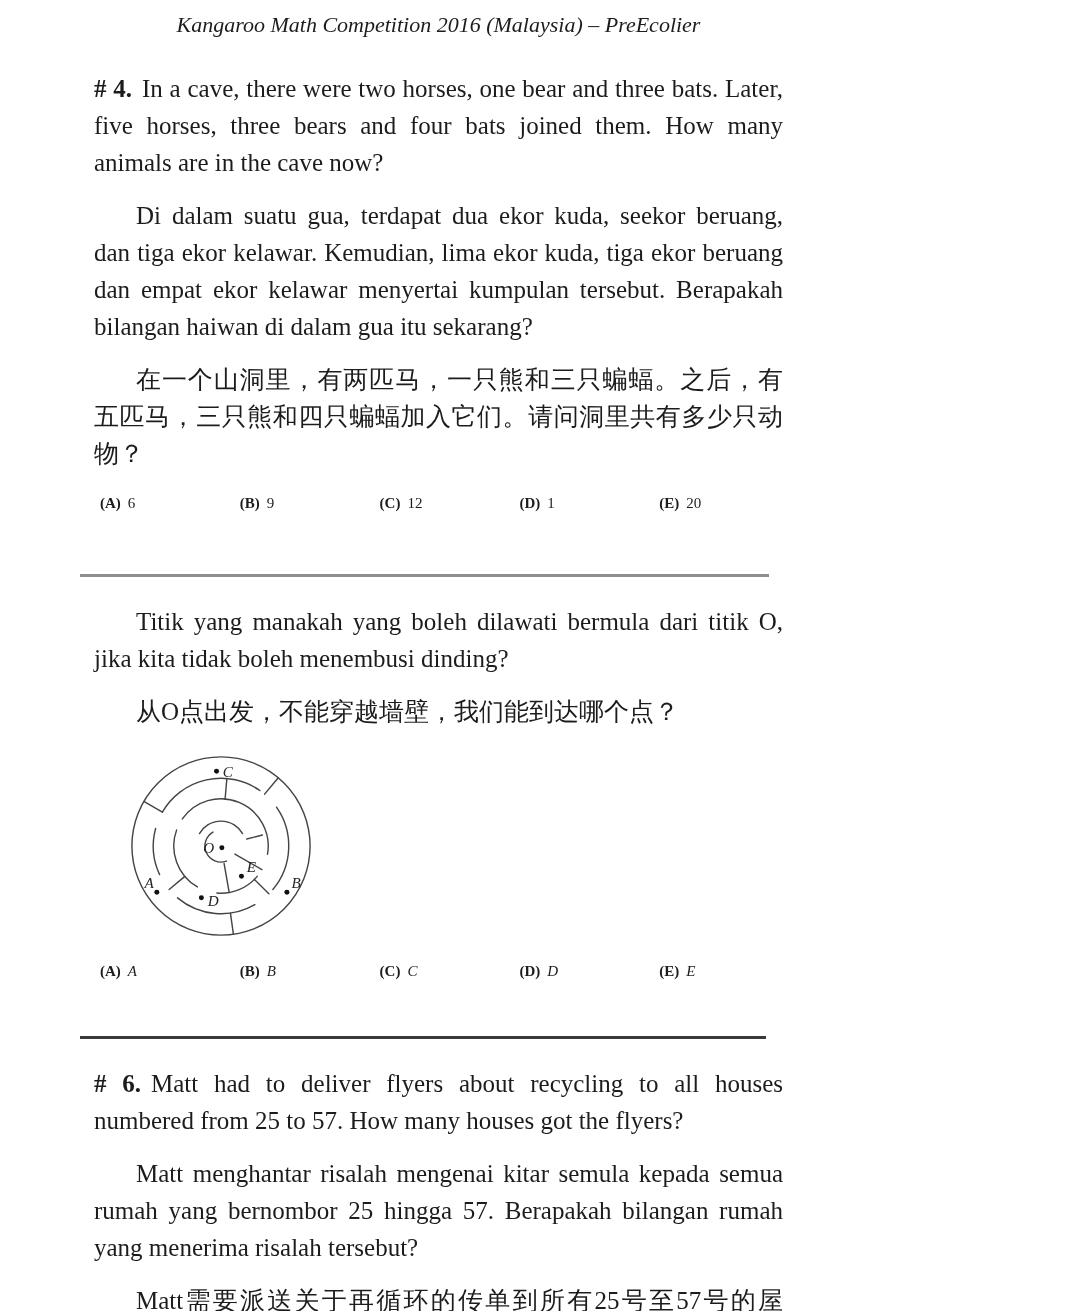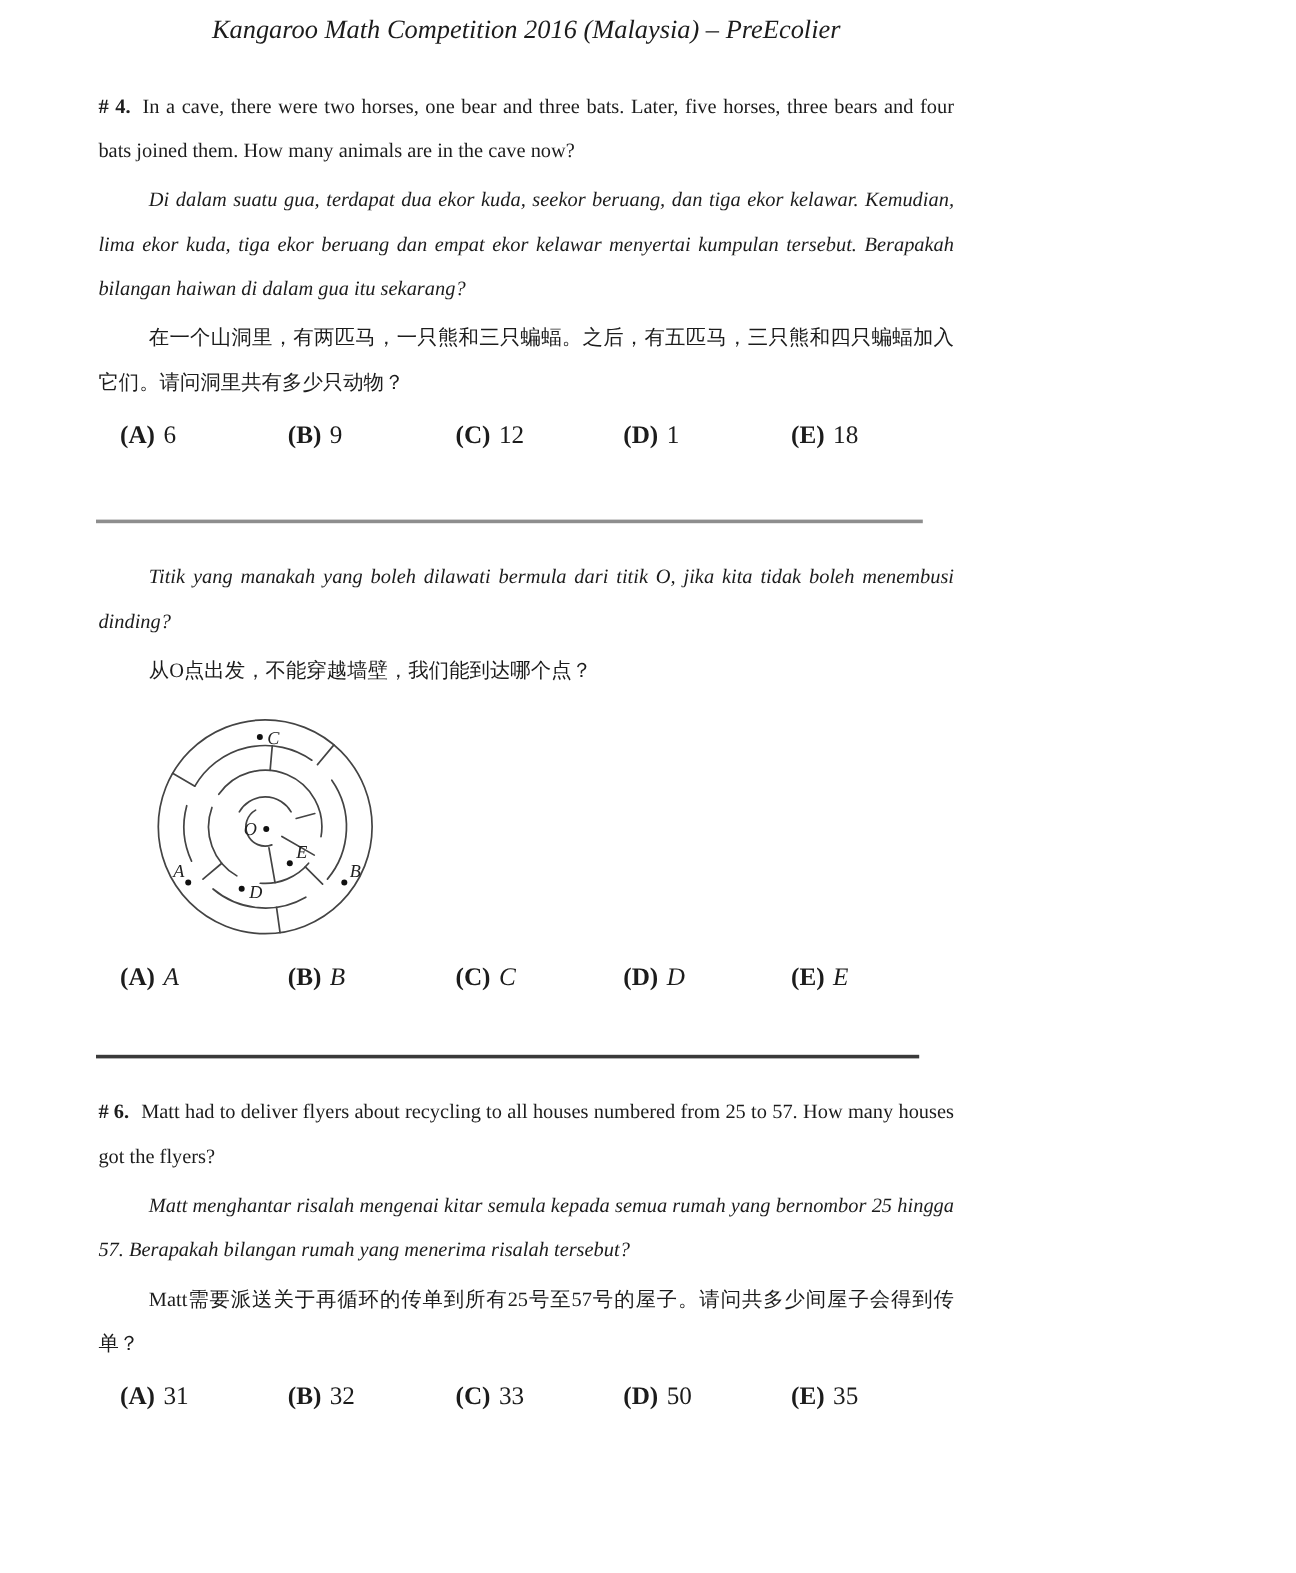--- a/index.html
+++ b/index.html
@@ -14,29 +14,29 @@
     color: #1c1c1c;
     font-family: "Liberation Serif", "DejaVu Serif", serif;
   }
   .doc-header {
     text-align: center;
     font-style: italic;
     font-size: 22px;
     line-height: 30px;
     margin-bottom: 30px;
   }
-  p.line { margin: 4px; font-size: 17px; line-height: 37px; text-align: justify; }
+  p.line { margin: 16px; font-size: 25px; line-height: 37px; text-align: justify; }
   .q-en .q-num { font-weight: bold; padding-right: 10px; }
-  .q-ms { font-style: italic; text-indent: 42px; }
+  .q-ms { text-indent: 42px; }
   .q-zh { text-indent: 42px; font-size: 22px; }
   .options {
     display: flex;
     padding-left: 22px;
     margin-top: 10px;
-    font-size: 21px;
+    font-size: 15px;
     line-height: 30px;
   }
   .option { flex: 1; white-space: nowrap; }
   .opt-label { font-weight: bold; }
   .opt-value { padding-left: 7px; }
   .italic-values .opt-value { font-style: italic; }
   .divider { border: 0; height: 3px; margin: 0; }
   .divider-light { background: #8e8e8e; margin: 56px 30px 0 2px; }
   .divider-dark  { background: #3a3a3a; height: 2.5px; margin: 50px 33px 0 2px; }
   .sec { margin-top: 26px; }
@@ -58,21 +58,21 @@
 
   <section>
     <p class="line q-en"><span class="q-num"># 4.</span><span>In a cave, there were two horses, one bear and three bats. Later, five horses, three bears and four bats joined them. How many animals are in the cave now?</span></p>
     <p class="line q-ms">Di dalam suatu gua, terdapat dua ekor kuda, seekor beruang, dan tiga ekor kelawar. Kemudian, lima ekor kuda, tiga ekor beruang dan empat ekor kelawar menyertai kumpulan tersebut. Berapakah bilangan haiwan di dalam gua itu sekarang?</p>
     <p class="line q-zh">在一个山洞里，有两匹马，一只熊和三只蝙蝠。之后，有五匹马，三只熊和四只蝙蝠加入它们。请问洞里共有多少只动物？</p>
     <div class="options">
       <div class="option"><span class="opt-label">(A)</span><span class="opt-value">6</span></div>
       <div class="option"><span class="opt-label">(B)</span><span class="opt-value">9</span></div>
       <div class="option"><span class="opt-label">(C)</span><span class="opt-value">12</span></div>
       <div class="option"><span class="opt-label">(D)</span><span class="opt-value">1</span></div>
-      <div class="option"><span class="opt-label">(E)</span><span class="opt-value">18</span></div>
+      <div class="option"><span class="opt-label">(E)</span><span class="opt-value">20</span></div>
     </div>
   </section>
 
   <hr class="divider divider-light">
 
   <section class="sec">
     <p class="line q-ms">Titik yang manakah yang boleh dilawati bermula dari titik O, jika kita tidak boleh menembusi dinding?</p>
     <p class="line q-zh">从O点出发，不能穿越墙壁，我们能到达哪个点？</p>
 
     <div class="maze-wrap">

